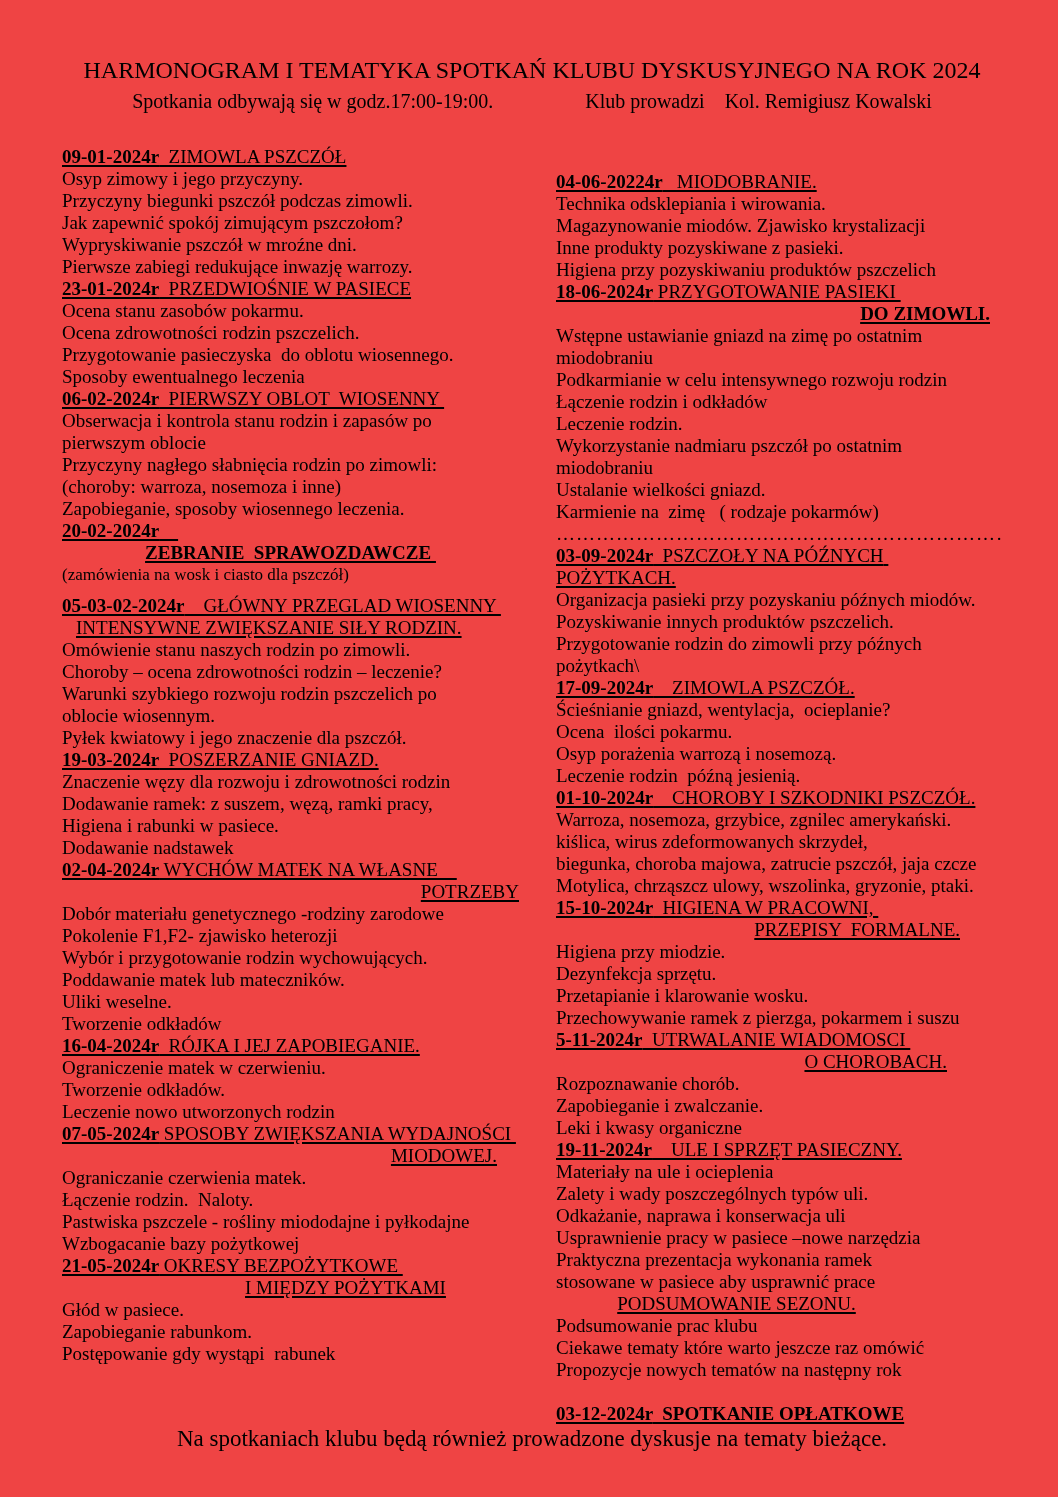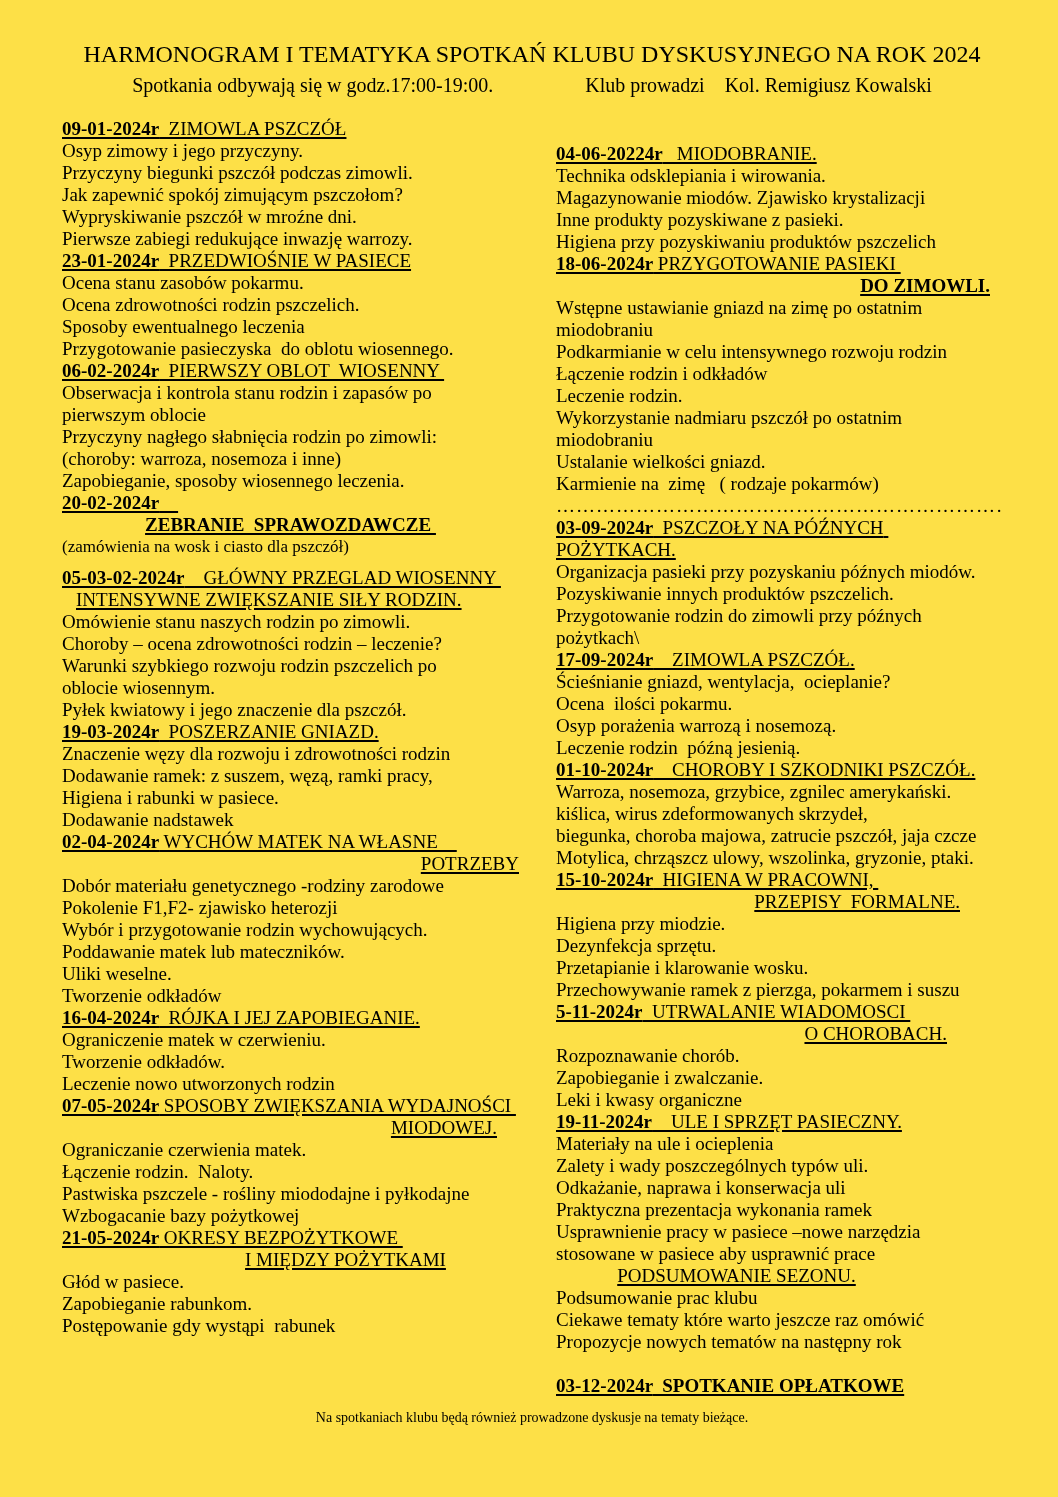--- a/index.html
+++ b/index.html
@@ -1,42 +1,42 @@
 <!DOCTYPE html>
 <html lang="pl"><head>
 <meta charset="utf-8">
 <style>
   html,body{margin:0;padding:0;background:#e8e8e8;}
   .page{
-    width:1058px;height:1497px;background:#fde047;color:#000000;
-    box-sizing:border-box;padding:40px 56px 0 62px;overflow:hidden;
+    width:1058px;height:1497px;background:#ef4444;color:#000000;
+    box-sizing:border-box;padding:56px 56px 0 62px;overflow:hidden;
     font-family:"Liberation Serif","DejaVu Serif",serif;
     margin:0 auto;position:relative;
   }
   .title{
     font-size:24px;line-height:28px;text-align:center;font-weight:normal;
     margin:0;white-space:pre-wrap;
   }
   .subtitle{
     font-size:20px;line-height:24px;margin-top:5px;
     display:flex;justify-content:center;gap:92px;white-space:pre-wrap;
   }
-  .cols{display:flex;margin-top:21px;}
+  .cols{display:flex;margin-top:33px;}
   .col{width:458px;}
   .col.right{width:446px;margin-left:37px;padding-top:25px;}
   .line{font-size:19px;line-height:22px;white-space:pre-wrap;min-height:22px;}
   .b{font-weight:bold;}
   .u{text-decoration:underline;text-decoration-thickness:1.5px;text-underline-offset:2px;}
   .small{font-size:17px;line-height:21px;}
   .cu{text-align:center;}
   .ru{text-align:right;}
   .iu{padding-left:14px;}
   .dots{letter-spacing:1px;overflow:hidden;}
   .footer{
-    text-align:center;font-size:14px;line-height:22px;margin-top:10px;white-space:pre-wrap;
+    text-align:center;font-size:23px;line-height:22px;margin-top:3px;white-space:pre-wrap;
   }
 </style>
 </head>
 <body>
 
 <div class="page">
   <h1 class="title">HARMONOGRAM I TEMATYKA SPOTKAŃ KLUBU DYSKUSYJNEGO NA ROK 2024</h1>
   <div class="subtitle">
     <span>Spotkania odbywają się w godz.17:00-19:00.</span>
     <span>Klub prowadzi    Kol. Remigiusz Kowalski</span>
@@ -45,22 +45,22 @@
     <div class="col left">
         <div class="line h"><span class="u b">09-01-2024r</span><span class="u">  ZIMOWLA PSZCZÓŁ</span></div>
         <div class="line p">Osyp zimowy i jego przyczyny.</div>
         <div class="line p">Przyczyny biegunki pszczół podczas zimowli.</div>
         <div class="line p">Jak zapewnić spokój zimującym pszczołom?</div>
         <div class="line p">Wypryskiwanie pszczół w mroźne dni.</div>
         <div class="line p">Pierwsze zabiegi redukujące inwazję warrozy.</div>
         <div class="line h"><span class="u b">23-01-2024r</span><span class="u">  PRZEDWIOŚNIE W PASIECE</span></div>
         <div class="line p">Ocena stanu zasobów pokarmu.</div>
         <div class="line p">Ocena zdrowotności rodzin pszczelich.</div>
+        <div class="line p">Przygotowanie pasieczyska  do oblotu wiosennego.</div>
         <div class="line p">Sposoby ewentualnego leczenia</div>
-        <div class="line p">Przygotowanie pasieczyska  do oblotu wiosennego.</div>
         <div class="line h"><span class="u b">06-02-2024r</span><span class="u">  PIERWSZY OBLOT  WIOSENNY </span></div>
         <div class="line p">Obserwacja i kontrola stanu rodzin i zapasów po</div>
         <div class="line p">pierwszym oblocie</div>
         <div class="line p">Przyczyny nagłego słabnięcia rodzin po zimowli:</div>
         <div class="line p">(choroby: warroza, nosemoza i inne)</div>
         <div class="line p">Zapobieganie, sposoby wiosennego leczenia.</div>
         <div class="line h"><span class="u b">20-02-2024r</span><span class="u">    </span></div>
         <div class="line cu"><span class="u b">ZEBRANIE  SPRAWOZDAWCZE </span></div>
         <div class="line small">(zamówienia na wosk i ciasto dla pszczół)</div>
         <div style="height: 9px;"></div>
@@ -141,22 +141,22 @@
         <div class="line p">Przechowywanie ramek z pierzga, pokarmem i suszu</div>
         <div class="line h"><span class="u b">5-11-2024r</span><span class="u">  UTRWALANIE WIADOMOSCI </span></div>
         <div class="line ru" style="padding-right: 55px;"><span class="u">O CHOROBACH.</span></div>
         <div class="line p">Rozpoznawanie chorób.</div>
         <div class="line p">Zapobieganie i zwalczanie.</div>
         <div class="line p">Leki i kwasy organiczne</div>
         <div class="line h"><span class="u b">19-11-2024r</span><span class="u">    ULE I SPRZĘT PASIECZNY.</span></div>
         <div class="line p">Materiały na ule i ocieplenia</div>
         <div class="line p">Zalety i wady poszczególnych typów uli.</div>
         <div class="line p">Odkażanie, naprawa i konserwacja uli</div>
+        <div class="line p">Usprawnienie pracy w pasiece –nowe narzędzia</div>
         <div class="line p">Praktyczna prezentacja wykonania ramek</div>
-        <div class="line p">Usprawnienie pracy w pasiece –nowe narzędzia</div>
         <div class="line p">stosowane w pasiece aby usprawnić prace</div>
         <div class="line cu" style="padding-right: 85px;"><span class="u">PODSUMOWANIE SEZONU.</span></div>
         <div class="line p">Podsumowanie prac klubu</div>
         <div class="line p">Ciekawe tematy które warto jeszcze raz omówić</div>
         <div class="line p">Propozycje nowych tematów na następny rok</div>
         <div style="height: 22px;"></div>
         <div class="line h"><span class="u b">03-12-2024r</span><span class="u b">  SPOTKANIE OPŁATKOWE</span></div>
       </div>
   </div>
   <div class="footer">Na spotkaniach klubu będą również prowadzone dyskusje na tematy bieżące.</div>

